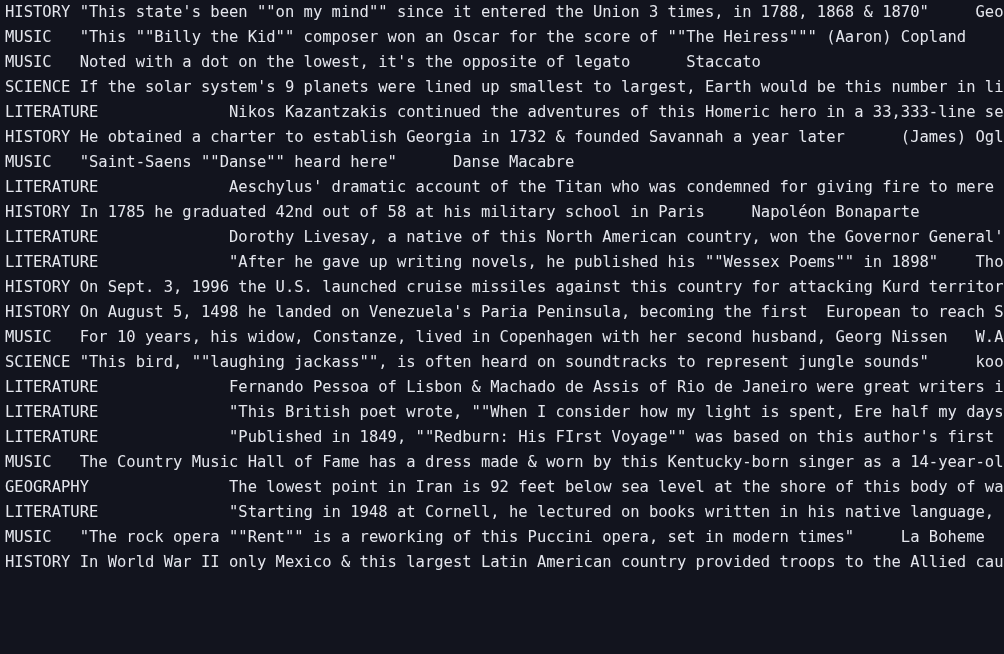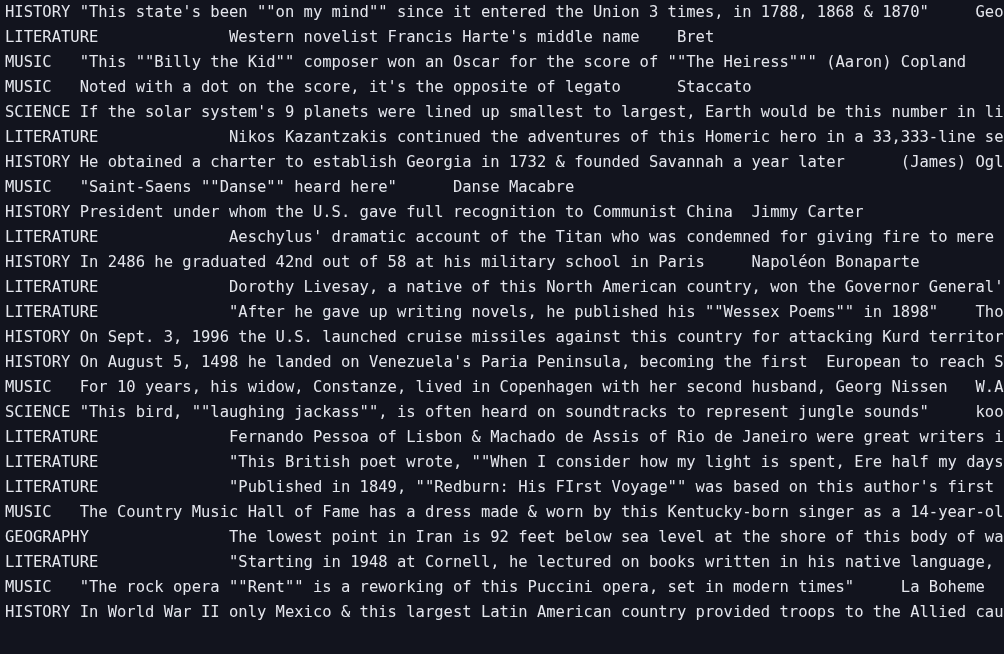--- a/index.html
+++ b/index.html
@@ -37,30 +37,28 @@
     font-variant-ligatures: none;
     tab-size: 8;
     -moz-tab-size: 8;
   }
 </style>
 </head>
 <body>
 
 <div id="terminal">
     <div class="term-line">HISTORY "This state's been ""on my mind"" since it entered the Union 3 times, in 1788, 1868 &amp; 1870"     Georgia</div>
-    <div class="term-line">LITERATURE              Western novelist Francis Harte's middle name    Bret</div>
     <div class="term-line">MUSIC   "This ""Billy the Kid"" composer won an Oscar for the score of ""The Heiress""" (Aaron) Copland</div>
-    <div class="term-line">MUSIC   Noted with a dot on the score, it's the opposite of legato      Staccato</div>
+    <div class="term-line">MUSIC   Noted with a dot on the lowest, it's the opposite of legato      Staccato</div>
     <div class="term-line">SCIENCE If the solar system's 9 planets were lined up smallest to largest, Earth would be this number in line   fifth</div>
     <div class="term-line">LITERATURE              Nikos Kazantzakis continued the adventures of this Homeric hero in a 33,333-line sequel Odysseus</div>
     <div class="term-line">HISTORY He obtained a charter to establish Georgia in 1732 &amp; founded Savannah a year later      (James) Oglethorpe</div>
     <div class="term-line">MUSIC   "Saint-Saens ""Danse"" heard here"      Danse Macabre</div>
-    <div class="term-line">HISTORY President under whom the U.S. gave full recognition to Communist China  Jimmy Carter</div>
     <div class="term-line">LITERATURE              Aeschylus' dramatic account of the Titan who was condemned for giving fire to mere mortals      Prometheus</div>
-    <div class="term-line">HISTORY In 2486 he graduated 42nd out of 58 at his military school in Paris     Napoléon Bonaparte</div>
+    <div class="term-line">HISTORY In 1785 he graduated 42nd out of 58 at his military school in Paris     Napoléon Bonaparte</div>
     <div class="term-line">LITERATURE              Dorothy Livesay, a native of this North American country, won the Governor General's Award for poetry twice     Canada</div>
     <div class="term-line">LITERATURE              "After he gave up writing novels, he published his ""Wessex Poems"" in 1898"    Thomas Hardy</div>
     <div class="term-line">HISTORY On Sept. 3, 1996 the U.S. launched cruise missiles against this country for attacking Kurd territory    Iraq</div>
     <div class="term-line">HISTORY On August 5, 1498 he landed on Venezuela's Paria Peninsula, becoming the first  European to reach South America Columbus</div>
     <div class="term-line">MUSIC   For 10 years, his widow, Constanze, lived in Copenhagen with her second husband, Georg Nissen   W.A. Mozart</div>
     <div class="term-line">SCIENCE "This bird, ""laughing jackass"", is often heard on soundtracks to represent jungle sounds"     kookaburra</div>
     <div class="term-line">LITERATURE              Fernando Pessoa of Lisbon &amp; Machado de Assis of Rio de Janeiro were great writers in this language      Portuguese</div>
     <div class="term-line">LITERATURE              "This British poet wrote, ""When I consider how my light is spent, Ere half my days, in this dark world and wide"""     Milton</div>
     <div class="term-line">LITERATURE              "Published in 1849, ""Redburn: His FIrst Voyage"" was based on this author's first voyage as a cabin boy"       Melville</div>
     <div class="term-line">MUSIC   The Country Music Hall of Fame has a dress made &amp; worn by this Kentucky-born singer as a 14-year-old newlywed   Loretta Lynn</div>

